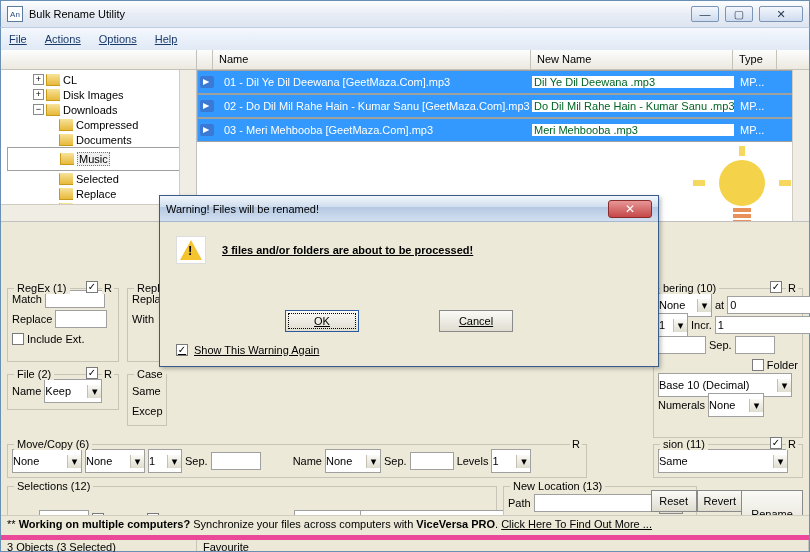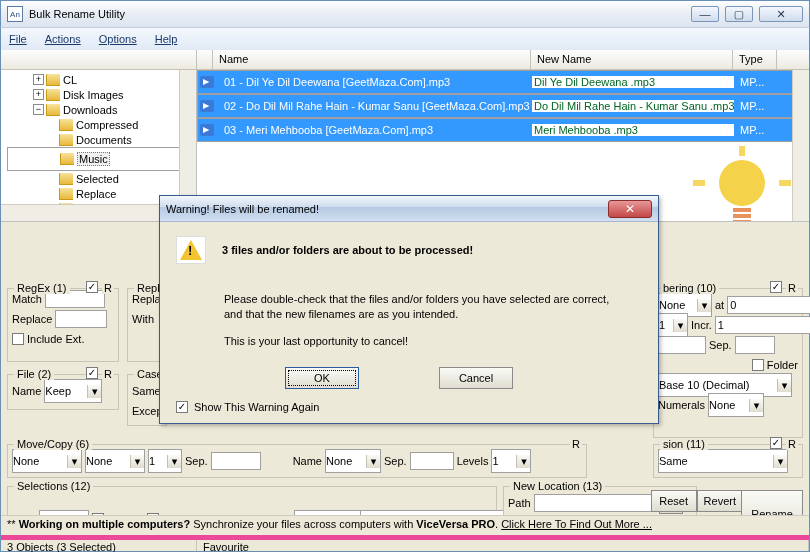--- a/index.html
+++ b/index.html
@@ -67,21 +67,21 @@
 button.win { height:22px; min-width:62px; background:linear-gradient(#fafaf6,#e0ddd0); border:1px solid #8a8a8a; font-size:11px; }
 
 .bottombar { position:absolute; left:0; right:0; bottom:16px; height:20px; background:#ece9d8; border-top:1px solid #d0ccc0; padding:2px 6px; font-size:11px; }
 .statusbar { position:absolute; left:0; right:0; bottom:0; height:16px; background:#ece9d8; border-top:5px solid #ec4899; display:flex; }
 .statusbar div { padding:1px 6px; border-right:1px solid #c8c4b8; }
 
 
 .dialog { position:absolute; left:158px; top:145px; width:500px; background:#ece9d8; border:1px solid #395b8a; box-shadow:2px 2px 4px rgba(0,0,0,.25); }
 .dlg-title { height:26px; background:linear-gradient(#f3f7fc 0,#cddced 45%,#b5c9e2 46%,#d2dff0); border-bottom:1px solid #a6b8d0; display:flex; align-items:center; padding:0 6px; font-size:12px; }
 .dlg-close { margin-left:auto; width:44px; height:18px; background:linear-gradient(#e79797,#c54848); border:1px solid #8a2a2a; border-radius:3px; color:#fff; display:flex; align-items:center; justify-content:center; font-size:12px; }
-.dlg-body { padding:14px 14px 10px 16px; }
+.dlg-body { padding:14px 14px 10px 16px;text-decoration:underline; }
 .dlg-head { display:flex; align-items:center; gap:16px; margin-bottom:28px; }
 .warn-ico { width:30px; height:28px; background:#fff; border:1px solid #ddd; display:flex; align-items:center; justify-content:center; }
 .tri { width:0; height:0; border-left:11px solid transparent; border-right:11px solid transparent; border-bottom:20px solid #f4c430; position:relative; }
 .tri::after { content:"!"; position:absolute; left:-3px; top:3px; font-weight:bold; font-size:13px; color:#000; }
 .dlg-msg { margin-left:48px; padding-right:20px; line-height:1.35; }
 .dlg-btns { display:flex; gap:80px; justify-content:center; padding:18px 22px 4px 0; }
 .dlg-foot { display:flex; align-items:center; gap:6px; padding-top:8px; }
 button.dlg { width:74px; height:22px; background:linear-gradient(#fafaf6,#e0ddd0); border:1px solid #8a8a8a; }
 button.dlg.def { border:1px solid #2a5aa0; outline:1px dotted #000; outline-offset:-4px; }
 .u { text-decoration:underline; }
@@ -469,25 +469,20 @@
       <span>Warning! Files will be renamed!</span>
       <div class="dlg-close">✕</div>
     </div>
     <div class="dlg-body">
       <div class="dlg-head">
         <div class="warn-ico">
             <div class="tri"></div>
           </div>
         <b>3 files and/or folders are about to be processed!</b>
       </div>
-      <div class="dlg-msg">
-        <div>Please double-check that the files and/or folders you have selected are correct, and that the new filenames are as you intended.</div>
-        <div style="height:12px"></div>
-        <div>This is your last opportunity to cancel!</div>
-      </div>
       <div class="dlg-btns">
         <button class="dlg def">OK</button>
         <button class="dlg">Cancel</button>
       </div>
       <div class="dlg-foot">
         <span class="chk on"></span>
         <span>Show This Warning Again</span>
       </div>
     </div>
   </div>

